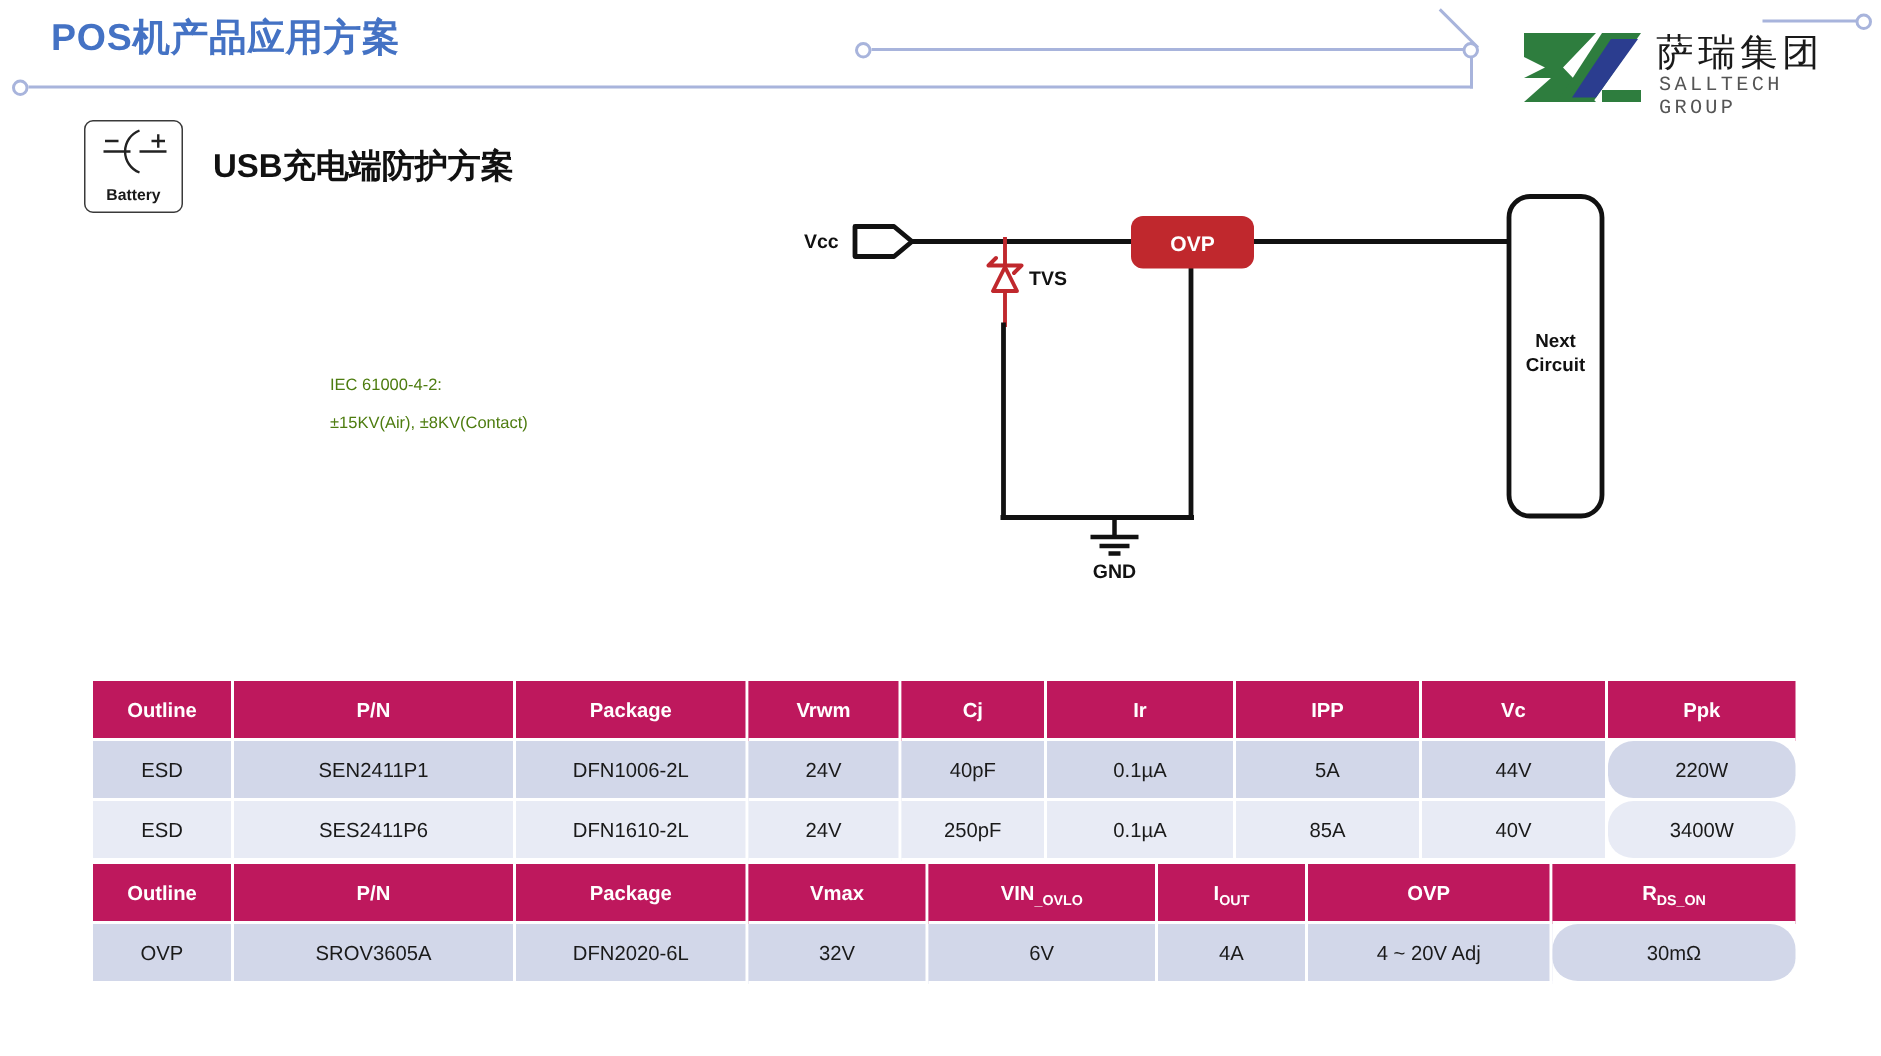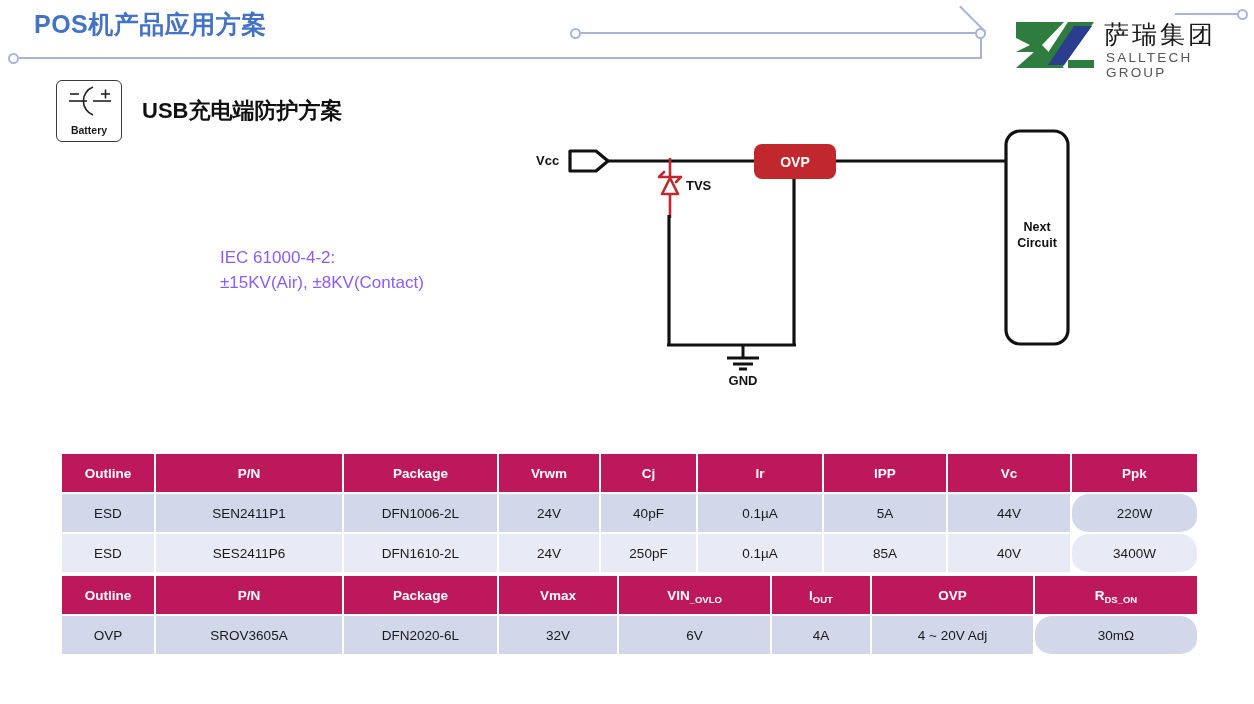--- a/index.html
+++ b/index.html
@@ -59,21 +59,21 @@
   #logo-mark { position: absolute; left: 0; top: 2px; width: 84px; height: 50px; }
   #logo-cn {
     position: absolute; left: 92px; top: 0px;
     font-size: 25px; font-weight: normal; color: #1a1a1a;
     letter-spacing: 3px;
     font-family: "DejaVu Sans", sans-serif;
   }
   #logo-en {
     position: absolute; left: 94px; top: 32px;
     font-size: 13.5px; color: #555; letter-spacing: 2.2px;
-    font-family: Liberation Sans, sans-serif;
+    font-family: Liberation Mono, monospace;
   }
 
   
   #battery-chip {
     position: absolute;
     left: 56px; top: 80px;
     width: 66px; height: 62px;
     border: 1.4px solid #3a3a3a;
     border-radius: 6px;
     background: #ffffff;
@@ -96,22 +96,22 @@
     color: #111;
     font-family: "DejaVu Serif", serif;
     white-space: nowrap;
   }
   #subtitle .lat { font-family: "Liberation Sans", sans-serif; }
 
   
   #iec {
     position: absolute;
     left: 220px; top: 245px;
-    font-size: 17px;
-    color: #8b5cf6;
+    font-size: 11px;
+    color: #4d7c0f;
     line-height: 25px;
     white-space: nowrap;
   }
 
   
   #circuit { position: absolute; left: 0; top: 0; }
 
   
   .tbl {
     position: absolute;

